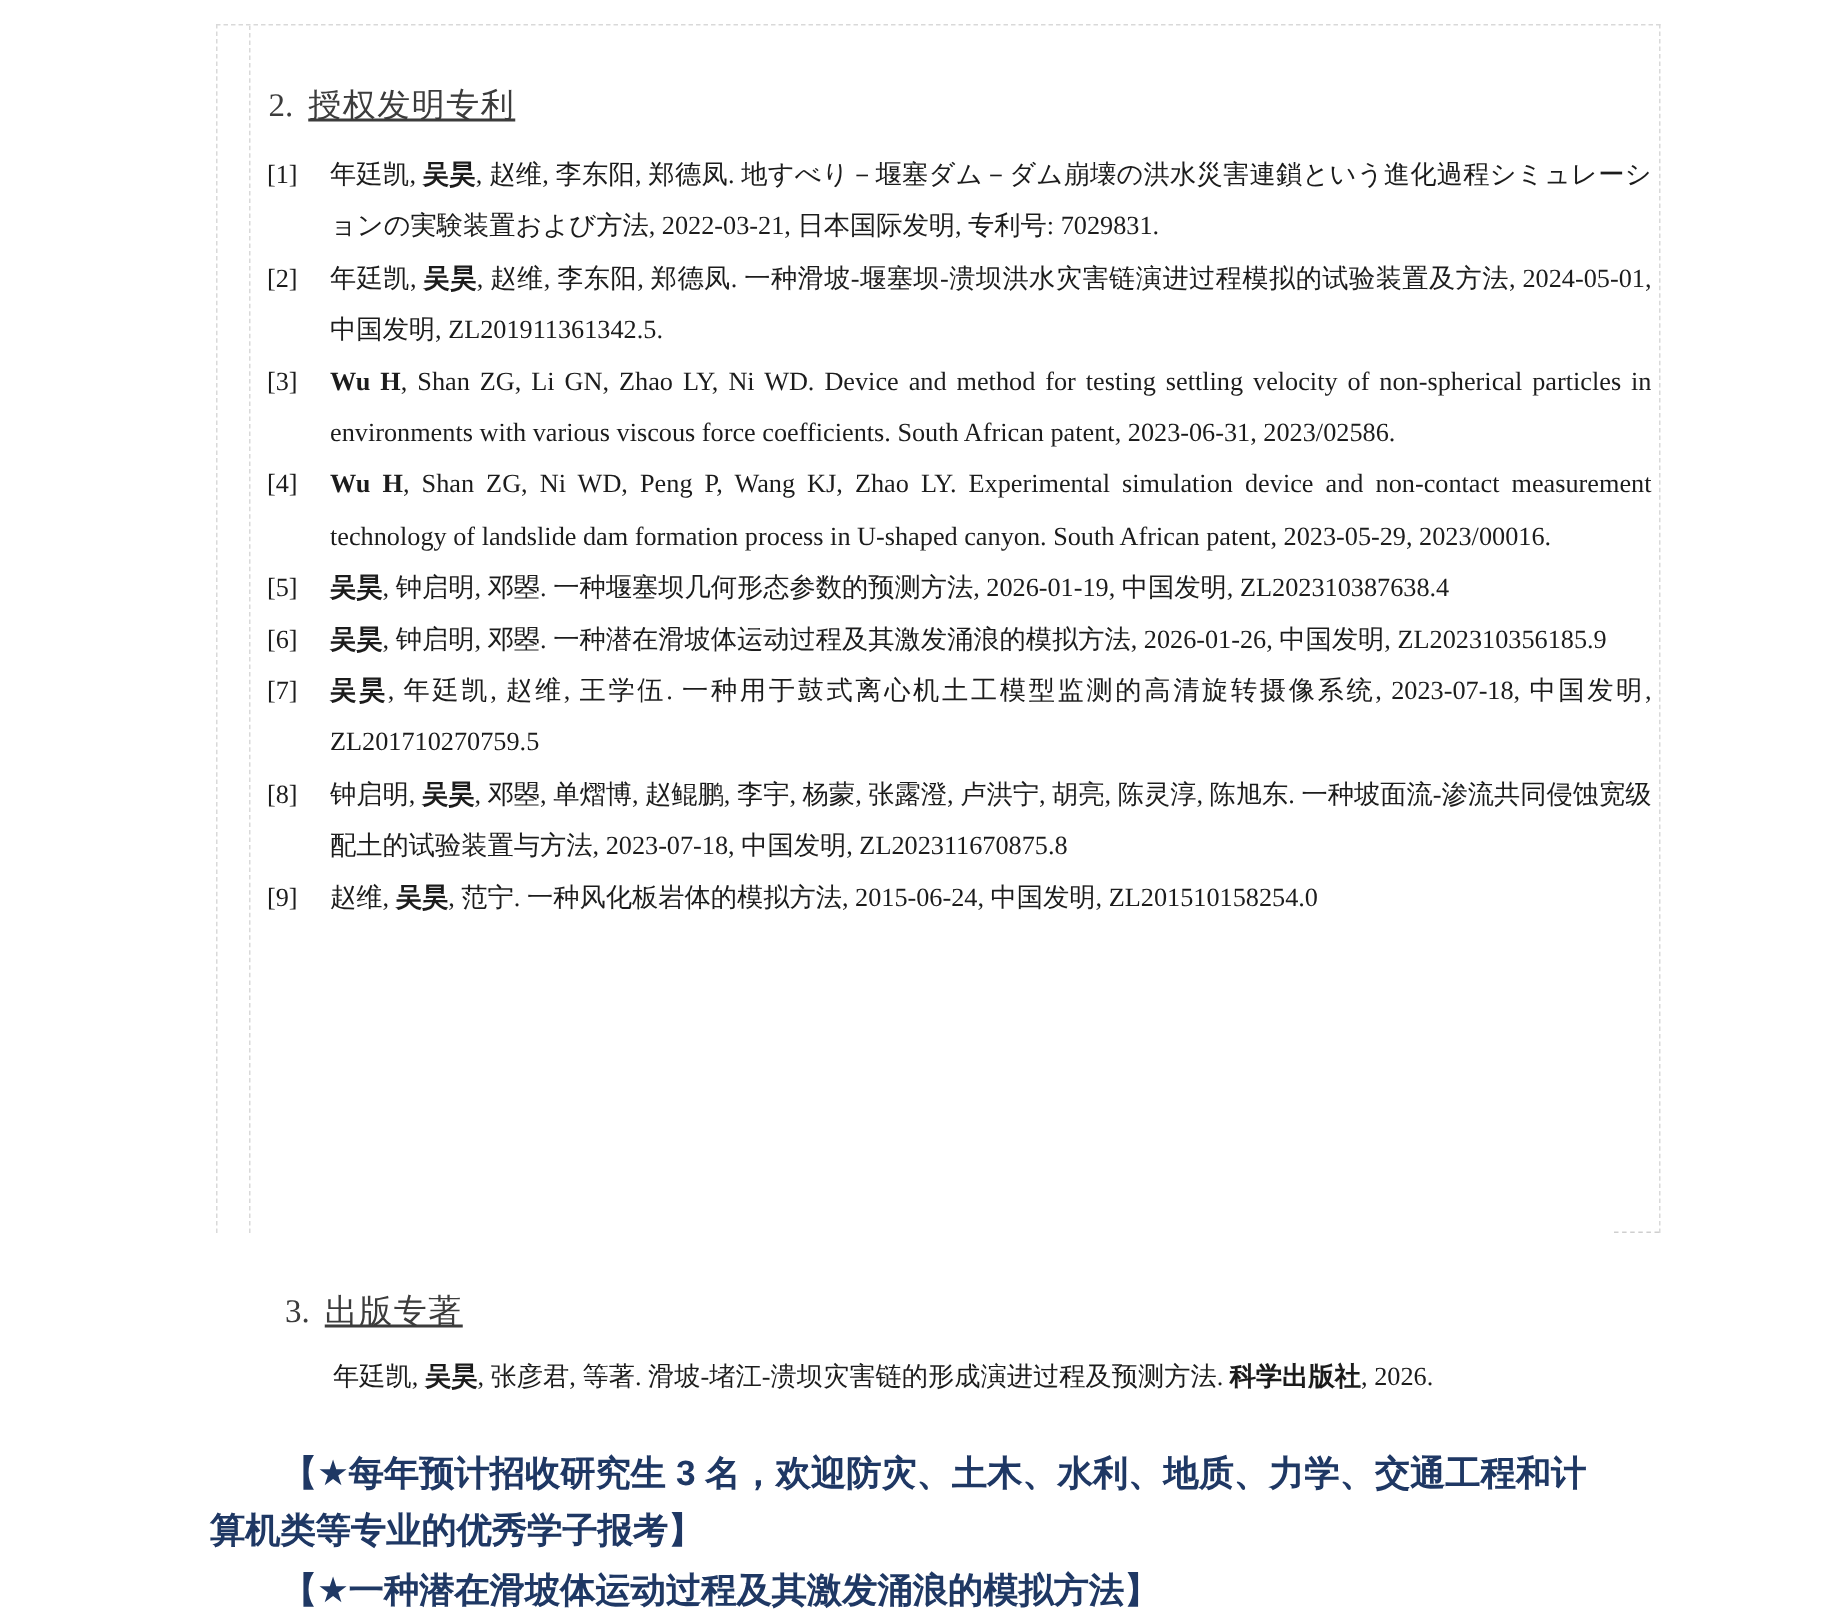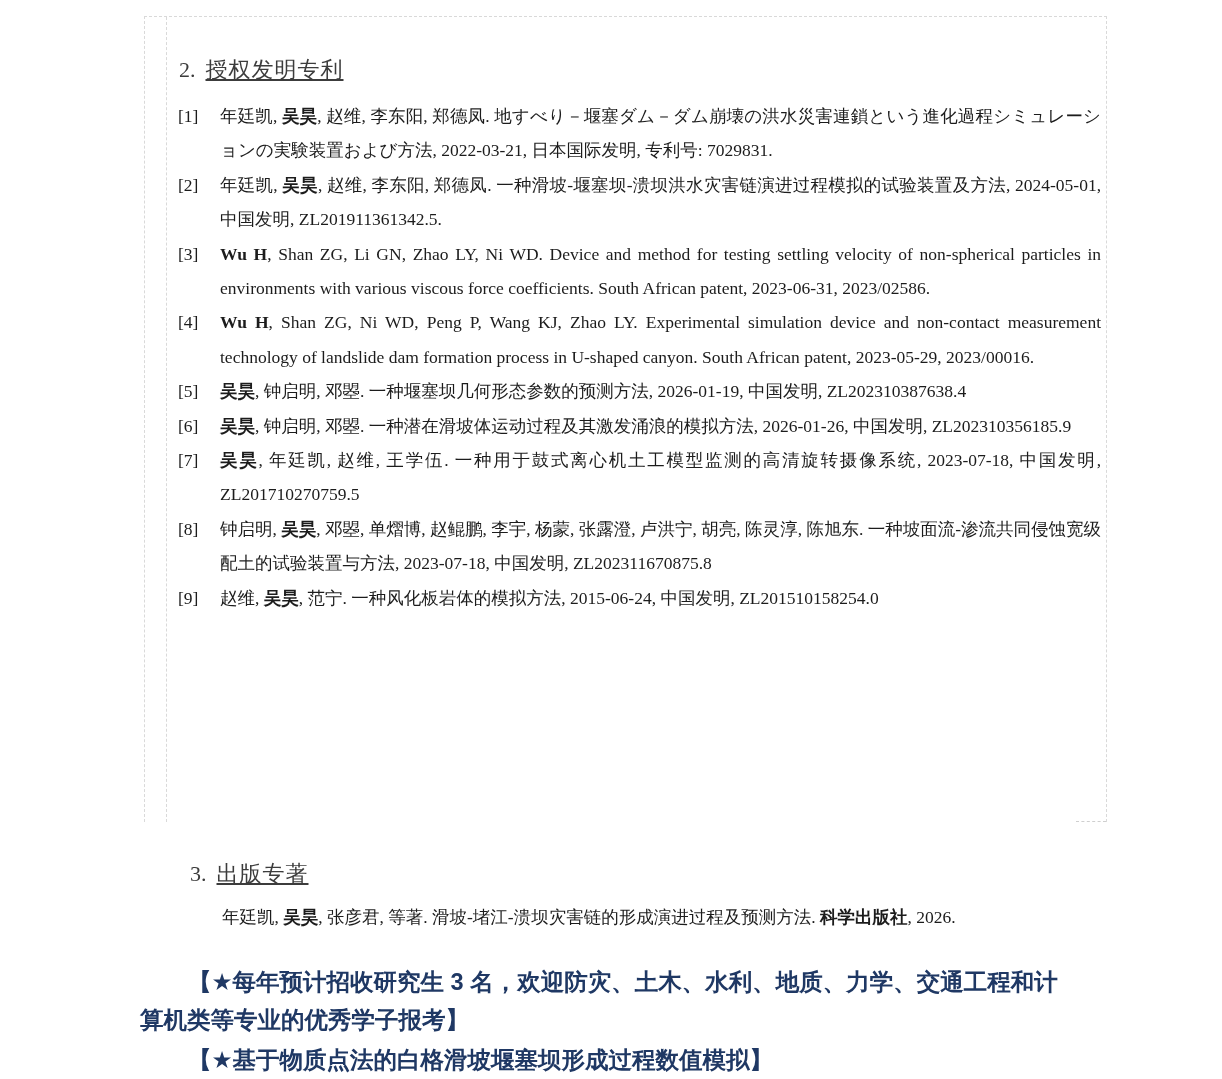--- a/index.html
+++ b/index.html
@@ -180,14 +180,14 @@
 
 <div class="section-books">
   <div class="section-heading heading-books">
     <span class="num">3.</span><span class="label">出版专著</span>
   </div>
   <div class="book-entry"><span>年廷凯, </span><span class="b">吴昊</span><span>, 张彦君, 等著. 滑坡-堵江-溃坝灾害链的形成演进过程及预测方法. </span><span class="b">科学出版社</span><span>, 2026.</span></div>
 </div>
 
 <div class="recruit">
   <p class="p1">【★每年预计招收研究生 3 名，欢迎防灾、土木、水利、地质、力学、交通工程和计算机类等专业的优秀学子报考】</p>
-  <p class="p2">【★基于物质点法的白格滑坡堰塞坝形成过程数值模拟】</p>
+  <p class="p2">【★一种潜在滑坡体运动过程及其激发涌浪的模拟方法】</p>
 </div>
 
 </body></html>

